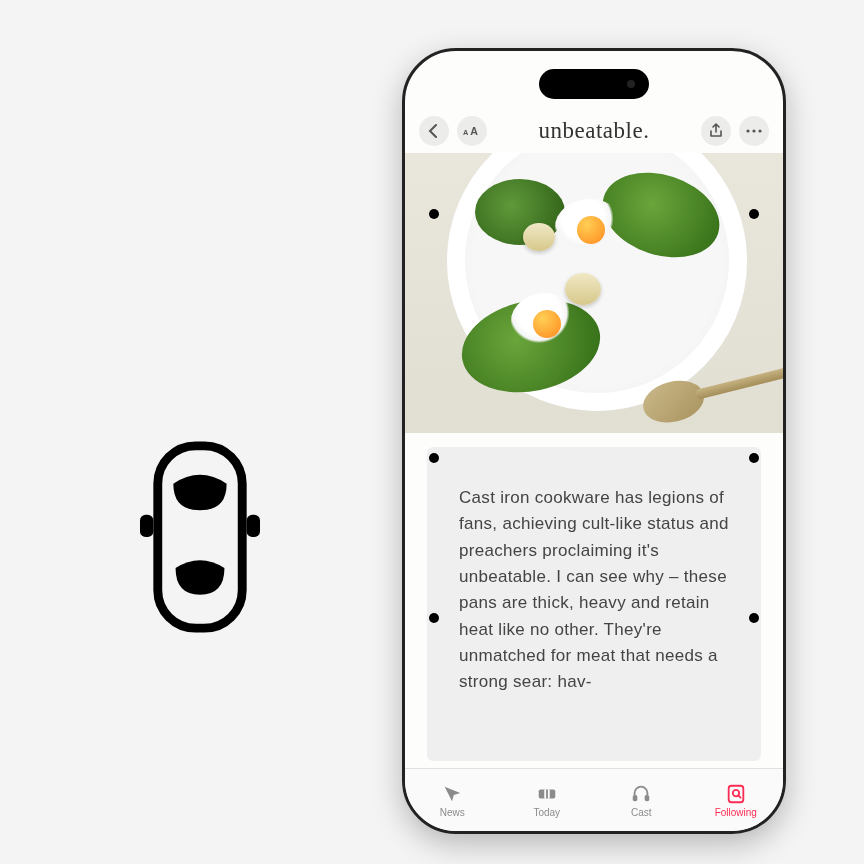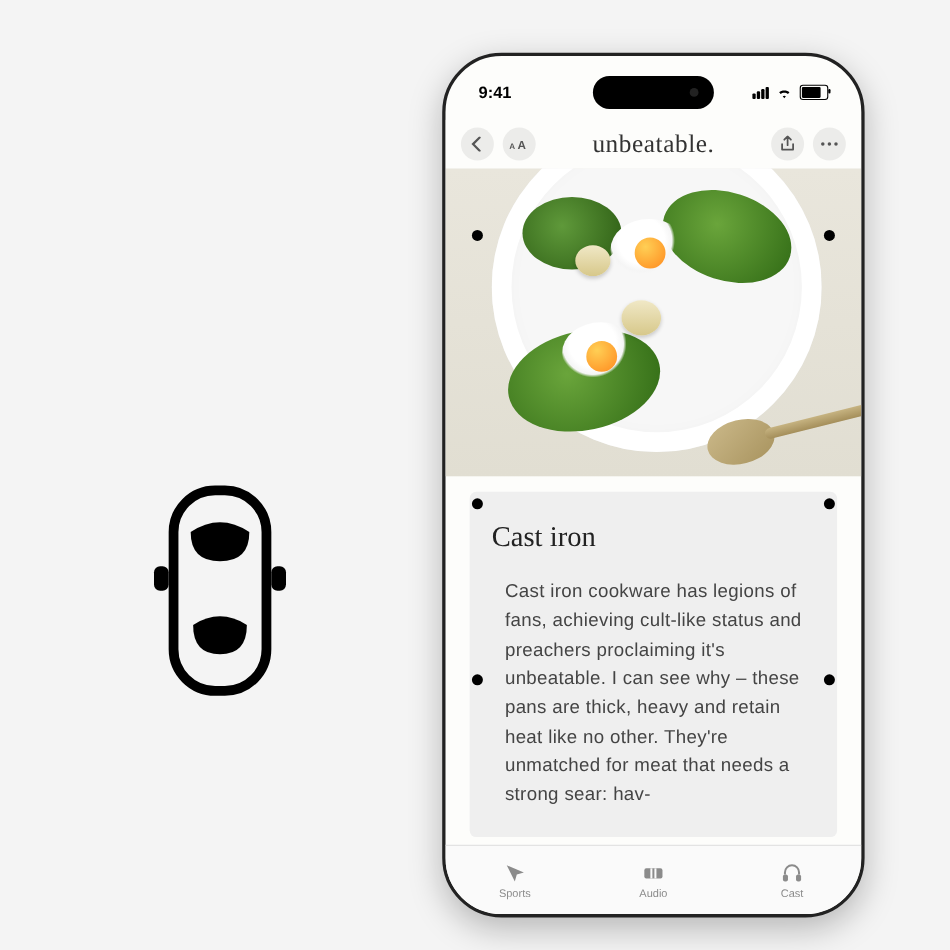--- a/index.html
+++ b/index.html
@@ -85,37 +85,20 @@
       <rect x="6" y="70" width="12" height="20" rx="5" fill="#000"></rect>
       <rect x="102" y="70" width="12" height="20" rx="5" fill="#000"></rect>
       <path d="M36 42 Q60 26 84 42 Q84 66 60 66 Q36 66 36 42 Z" fill="#000"></path>
       <path d="M38 118 Q60 104 82 118 Q82 142 60 142 Q38 142 38 118 Z" fill="#000"></path>
     </svg>
   </div>
 
   <div class="phone">
     <div class="notch"></div>
 
-    <div class="status">
-      <span>9:41</span>
-      <span class="right">
-        <span class="sig">
-            <i></i>
-            <i></i>
-            <i></i>
-            <i></i>
-          </span>
-        <svg class="wifi" viewBox="0 0 24 18">
-            <path d="M12 17l-2.2-2.6c1.3-1.1 3.1-1.1 4.4 0L12 17zm-5-5.8l-2-2.4C8 5.4 16 5.4 19 8.8l-2 2.4c-2.8-2.5-7.2-2.5-10 0z" fill="#000"></path>
-          </svg>
-        <span class="batt">
-            <i></i>
-          </span>
-      </span>
-    </div>
 
     <div class="nav">
       <div class="left">
         <div class="circ">
           <svg width="12" height="14" viewBox="0 0 12 14">
               <path d="M8 1L2 7l6 6" fill="none" stroke="#555" stroke-width="2" stroke-linecap="round"></path>
             </svg>
         </div>
         <div class="circ">
           <svg width="18" height="14" viewBox="0 0 22 14">
@@ -154,49 +137,56 @@
           <div class="bowl"></div>
           <div class="handle"></div>
         </div>
     </div>
     <div class="dots" style="top:102px;left:0;right:0;height:280px;">
       <div class="dot" style="left:24px;top:56px;"></div>
       <div class="dot" style="right:24px;top:56px;"></div>
     </div>
 
     <div class="article">
-      <h2>Cast iron</h2>
       <p>Cast iron cookware has legions of fans, achieving cult-like status and preachers proclaiming it's unbeatable. I can see why – these pans are thick, heavy and retain heat like no other. They're unmatched for meat that needs a strong sear: hav-</p>
     </div>
     <div class="dots" style="top:396px;left:22px;right:22px;bottom:70px;">
       <div class="dot" style="left:2px;top:6px;"></div>
       <div class="dot" style="right:2px;top:6px;"></div>
       <div class="dot" style="left:2px;top:166px;"></div>
       <div class="dot" style="right:2px;top:166px;"></div>
     </div>
 
     <div class="tabbar">
       <div class="tab">
         <svg viewBox="0 0 24 24">
             <path d="M4 4l8 16 2-7 7-2L4 4z" fill="currentColor"></path>
           </svg>
-        <span>Sports</span>
+        <span>News</span>
       </div>
       <div class="tab">
         <svg viewBox="0 0 24 24">
             <rect x="3" y="7" width="18" height="10" rx="2" fill="currentColor"></rect>
             <rect x="9" y="7" width="2" height="10" fill="#fafafa"></rect>
             <rect x="13" y="7" width="2" height="10" fill="#fafafa"></rect>
           </svg>
-        <span>Audio</span>
+        <span>Today</span>
       </div>
       <div class="tab">
         <svg viewBox="0 0 24 24">
             <path d="M5 13v-2a7 7 0 0114 0v2" fill="none" stroke="currentColor" stroke-width="2"></path>
             <rect x="3" y="13" width="5" height="7" rx="2" fill="currentColor"></rect>
             <rect x="16" y="13" width="5" height="7" rx="2" fill="currentColor"></rect>
           </svg>
         <span>Cast</span>
       </div>
+      <div class="tab active">
+        <svg viewBox="0 0 24 24">
+            <rect x="4" y="3" width="16" height="18" rx="3" fill="none" stroke="currentColor" stroke-width="2"></rect>
+            <circle cx="12" cy="11" r="3.5" fill="none" stroke="currentColor" stroke-width="2"></circle>
+            <line x1="14.5" y1="13.5" x2="17" y2="16" stroke="currentColor" stroke-width="2" stroke-linecap="round"></line>
+          </svg>
+        <span>Following</span>
+      </div>
     </div>
 
   </div>
 </div>
 
 </body></html>

